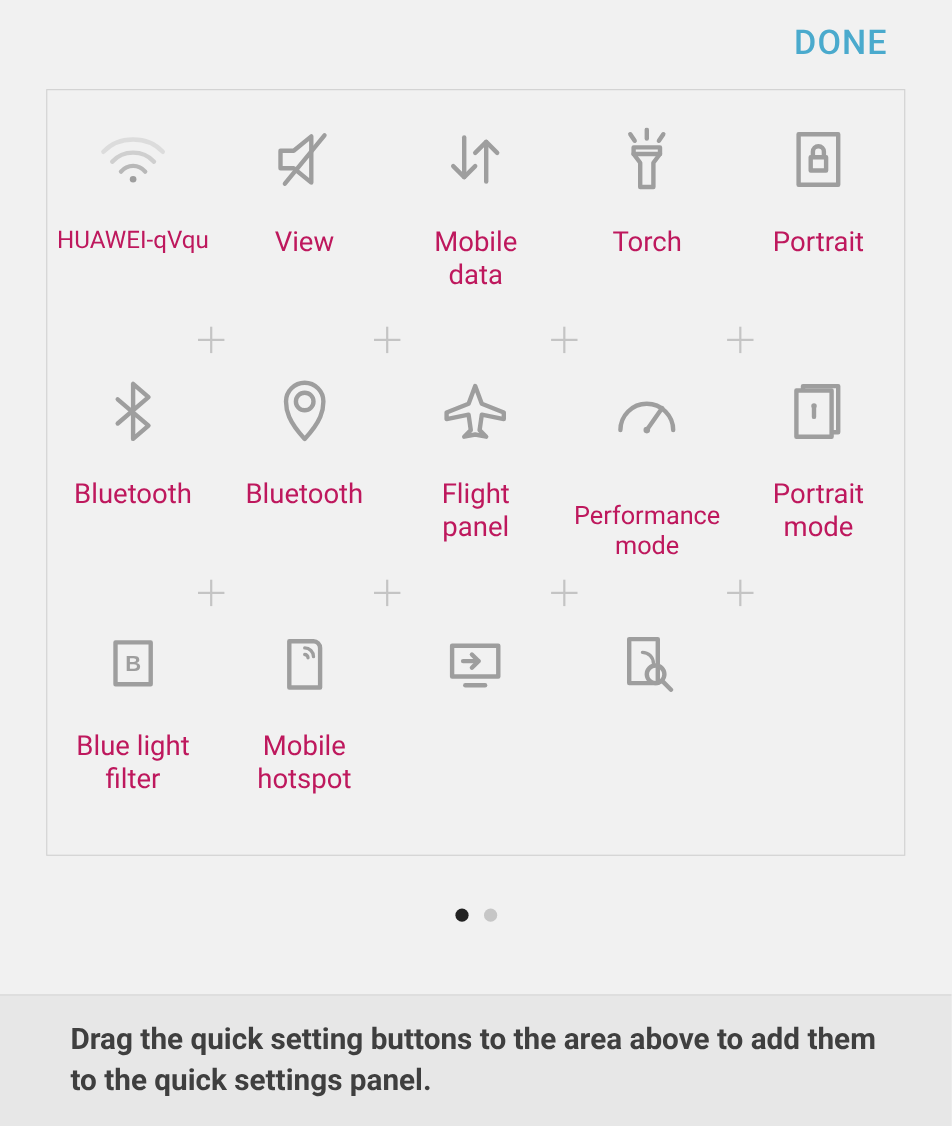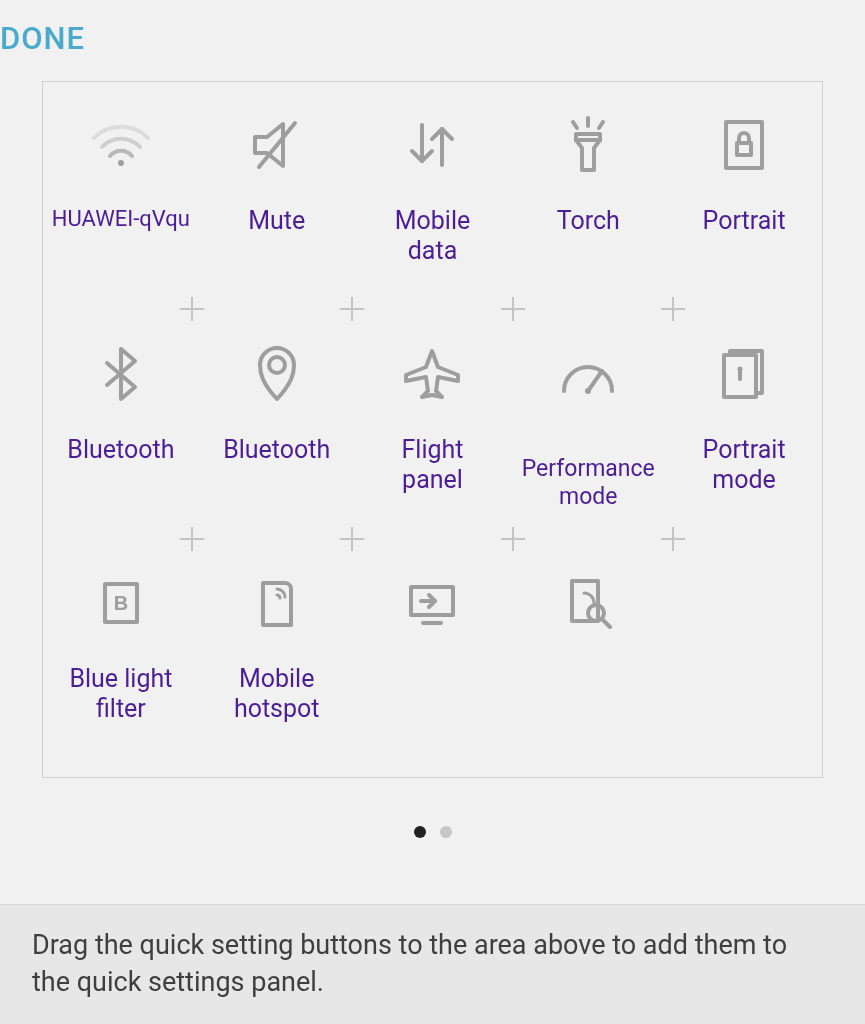--- a/index.html
+++ b/index.html
@@ -6,21 +6,21 @@
   body {
     width: 865px;
     height: 1024px;
     background: #f1f1f1;
     font-family: -apple-system, "Segoe UI", Roboto, Helvetica, Arial, sans-serif;
     color: #4a4a4a;
     overflow: hidden;
   }
   .header {
     display: flex;
-    justify-content: flex-start;
+    justify-content: flex-end;
     padding: 20px 58px 10px 0;
   }
   .done {
     font-size: 31px;
     font-weight: 500;
     color: #4aaacd;
     letter-spacing: 1px;
     cursor: pointer;
   }
   .panel {
@@ -49,21 +49,21 @@
   .iconwrap {
     height: 70px;
     display: flex;
     align-items: center;
     justify-content: center;
     margin-bottom: 26px;
   }
   .iconwrap svg { display: block; }
   .label {
     font-size: 25px;
-    color: #4c1d95;
+    color: #be185d;
     text-align: center;
     line-height: 1.2;
     padding: 0 4px;
     white-space: pre-line;
   }
   
   .plus-row {
     position: absolute;
     left: 0; right: 0;
     display: flex;
@@ -94,24 +94,25 @@
     width: 12px; height: 12px; border-radius: 50%;
     background: #c6c6c6;
   }
   .dot.active { background: #222; }
 
   .footer {
     position: absolute;
     left: 0; right: 0; bottom: 0;
     background: #e7e7e7;
     border-top: 1px solid #d6d6d6;
-    padding: 22px 42px 24px 32px;
+    padding: 22px 42px 24px 64px;
     font-size: 27px;
     color: #3f3f3f;
     line-height: 1.35;
+    font-weight: bold;
   }
 </style>
 </head>
 <body>
 
 <div class="header">
   <span class="done">DONE</span>
 </div>
 
 <div class="panel">
@@ -129,21 +130,21 @@
       <span class="label" style="font-size:22px;">HUAWEI-qVqu</span>
     </div>
 
     <div class="tile">
       <span class="iconwrap">
         <svg width="56" height="52" viewBox="0 0 56 52" fill="none" stroke="#9e9e9e" stroke-width="4" stroke-linejoin="round" stroke-linecap="round">
           <path d="M6 18 H18 L34 5 V47 L18 34 H6 Z"></path>
           <line x1="10" y1="48" x2="46" y2="4"></line>
         </svg>
       </span>
-      <span class="label">Mute</span>
+      <span class="label">View</span>
     </div>
 
     <div class="tile">
       <span class="iconwrap">
         <svg width="56" height="52" viewBox="0 0 56 52" fill="none" stroke="#9e9e9e" stroke-width="4" stroke-linecap="round" stroke-linejoin="round">
           <path d="M18 6 V42"></path>
             <path d="M8 32 L18 42 L28 32" fill="none"></path>
           <path d="M38 46 V10"></path>
             <path d="M28 20 L38 10 L48 20" fill="none"></path>
         </svg>

